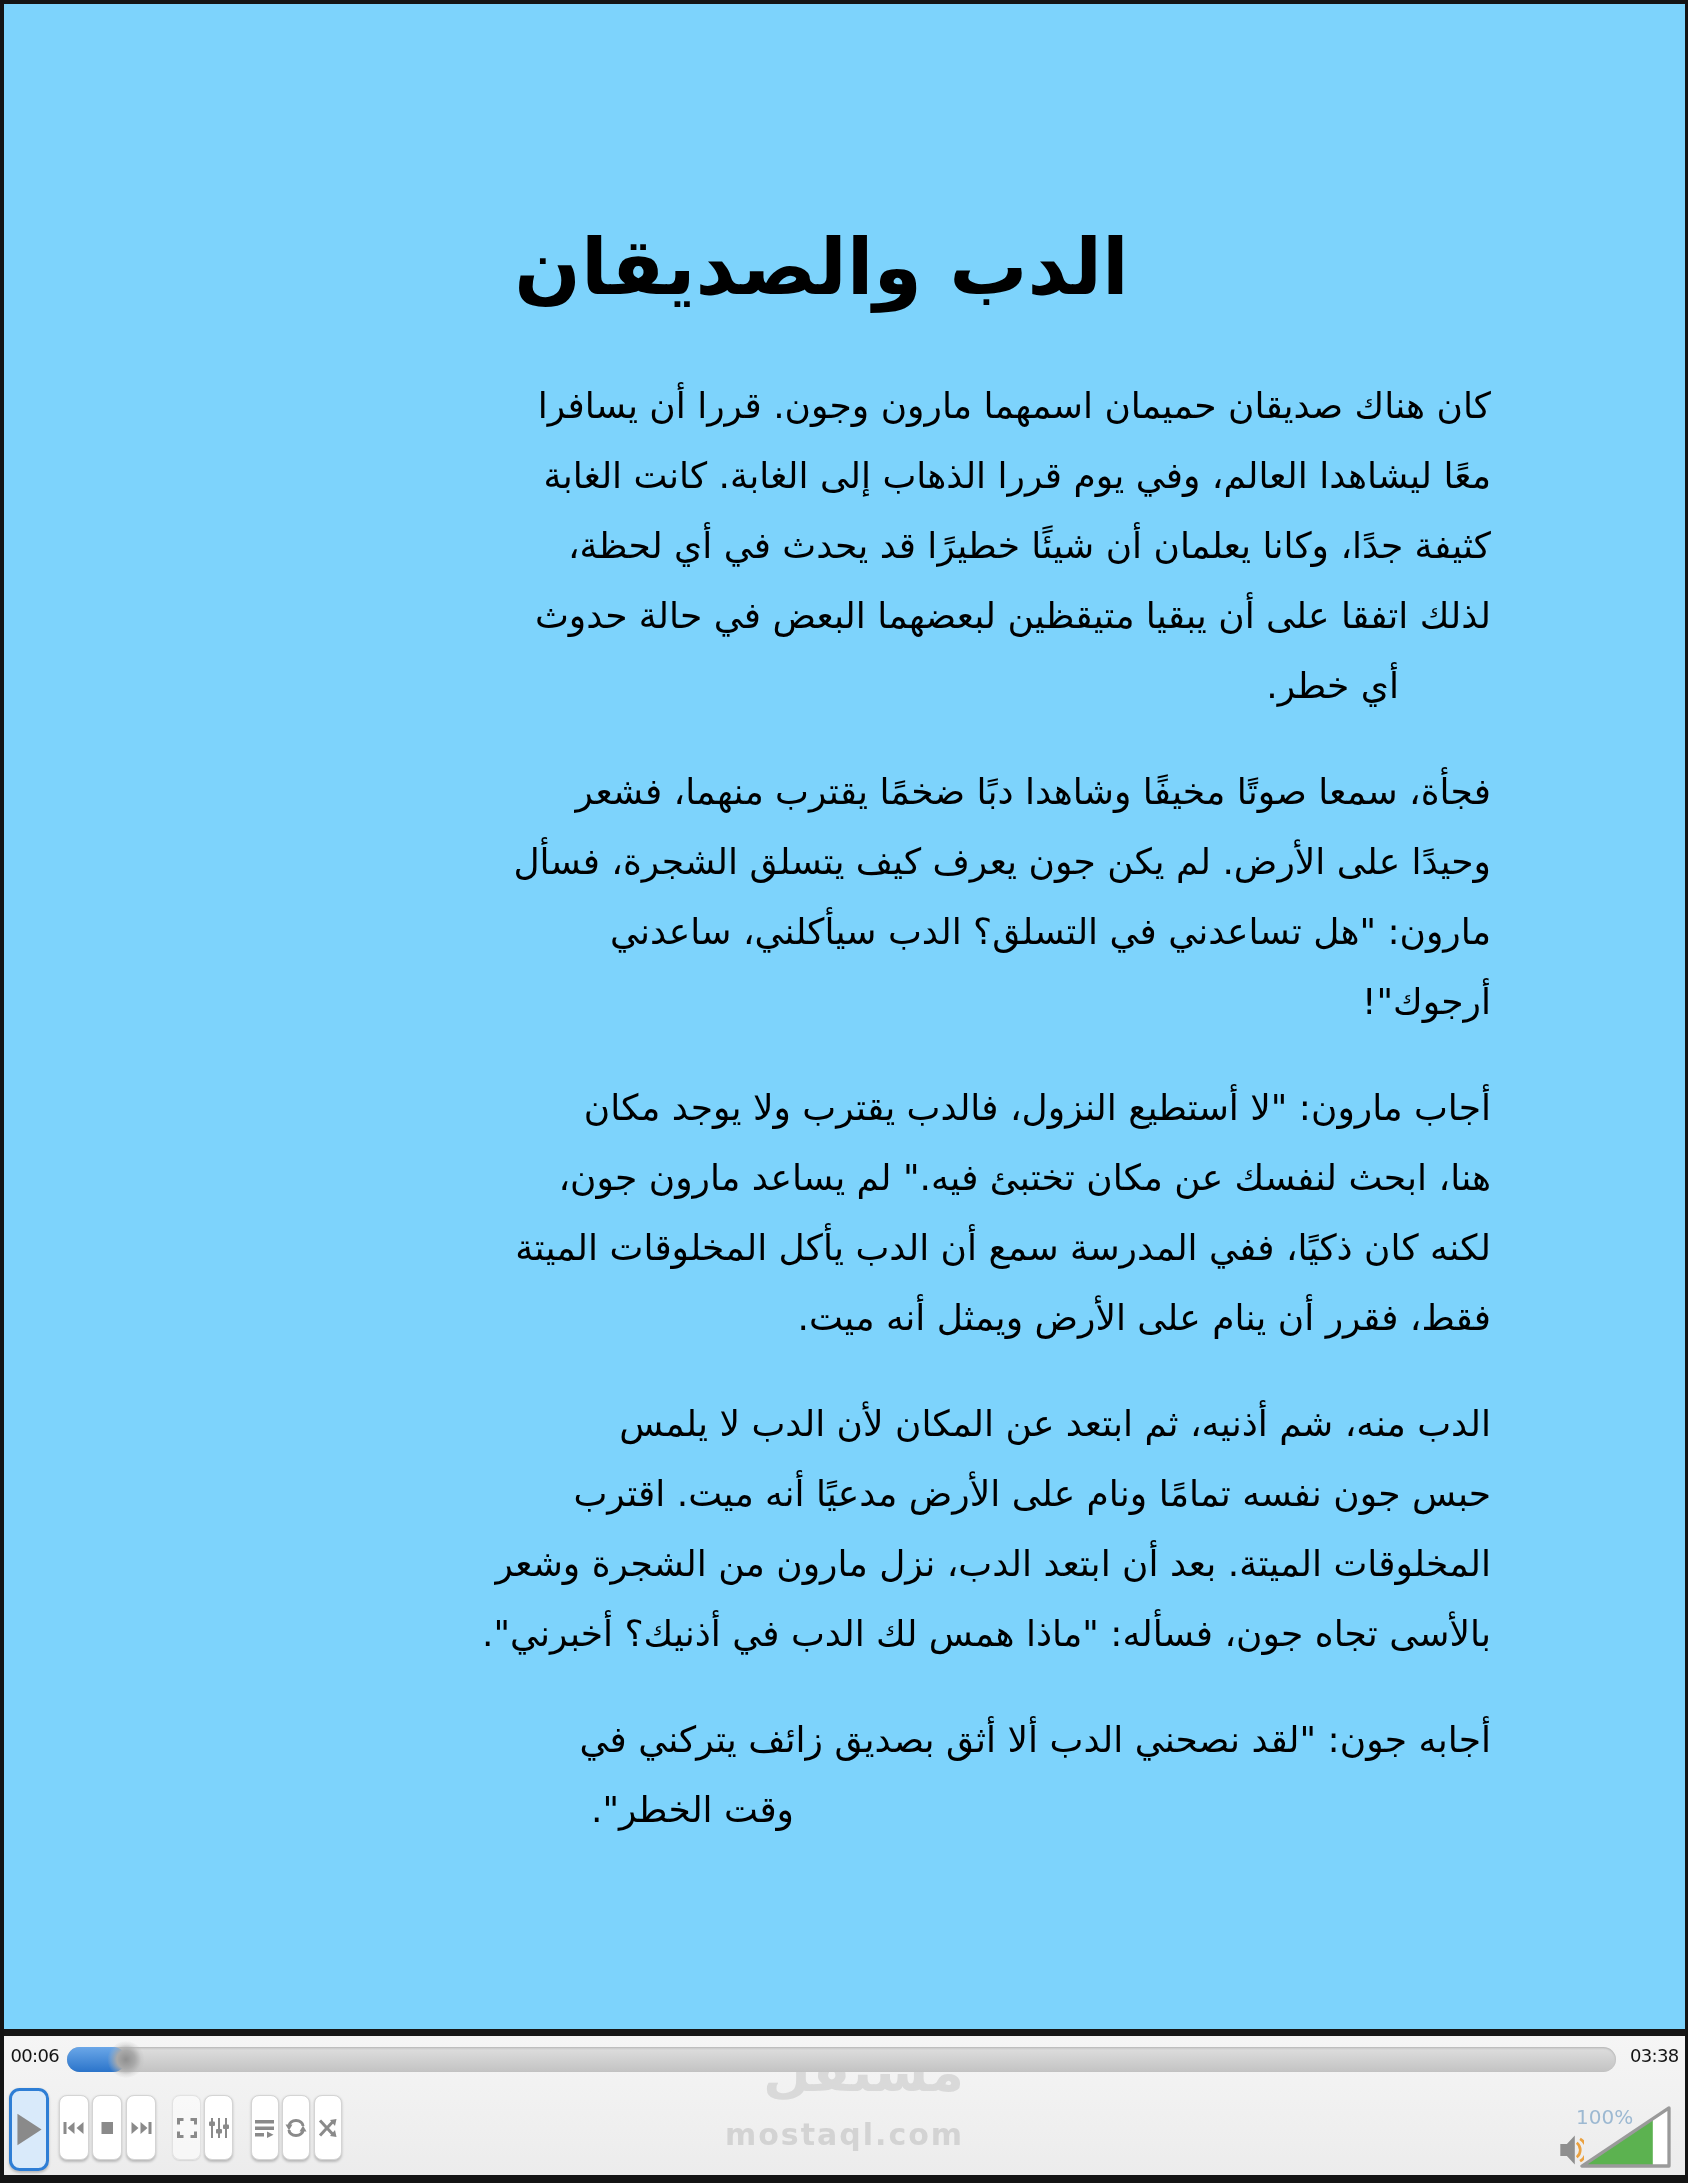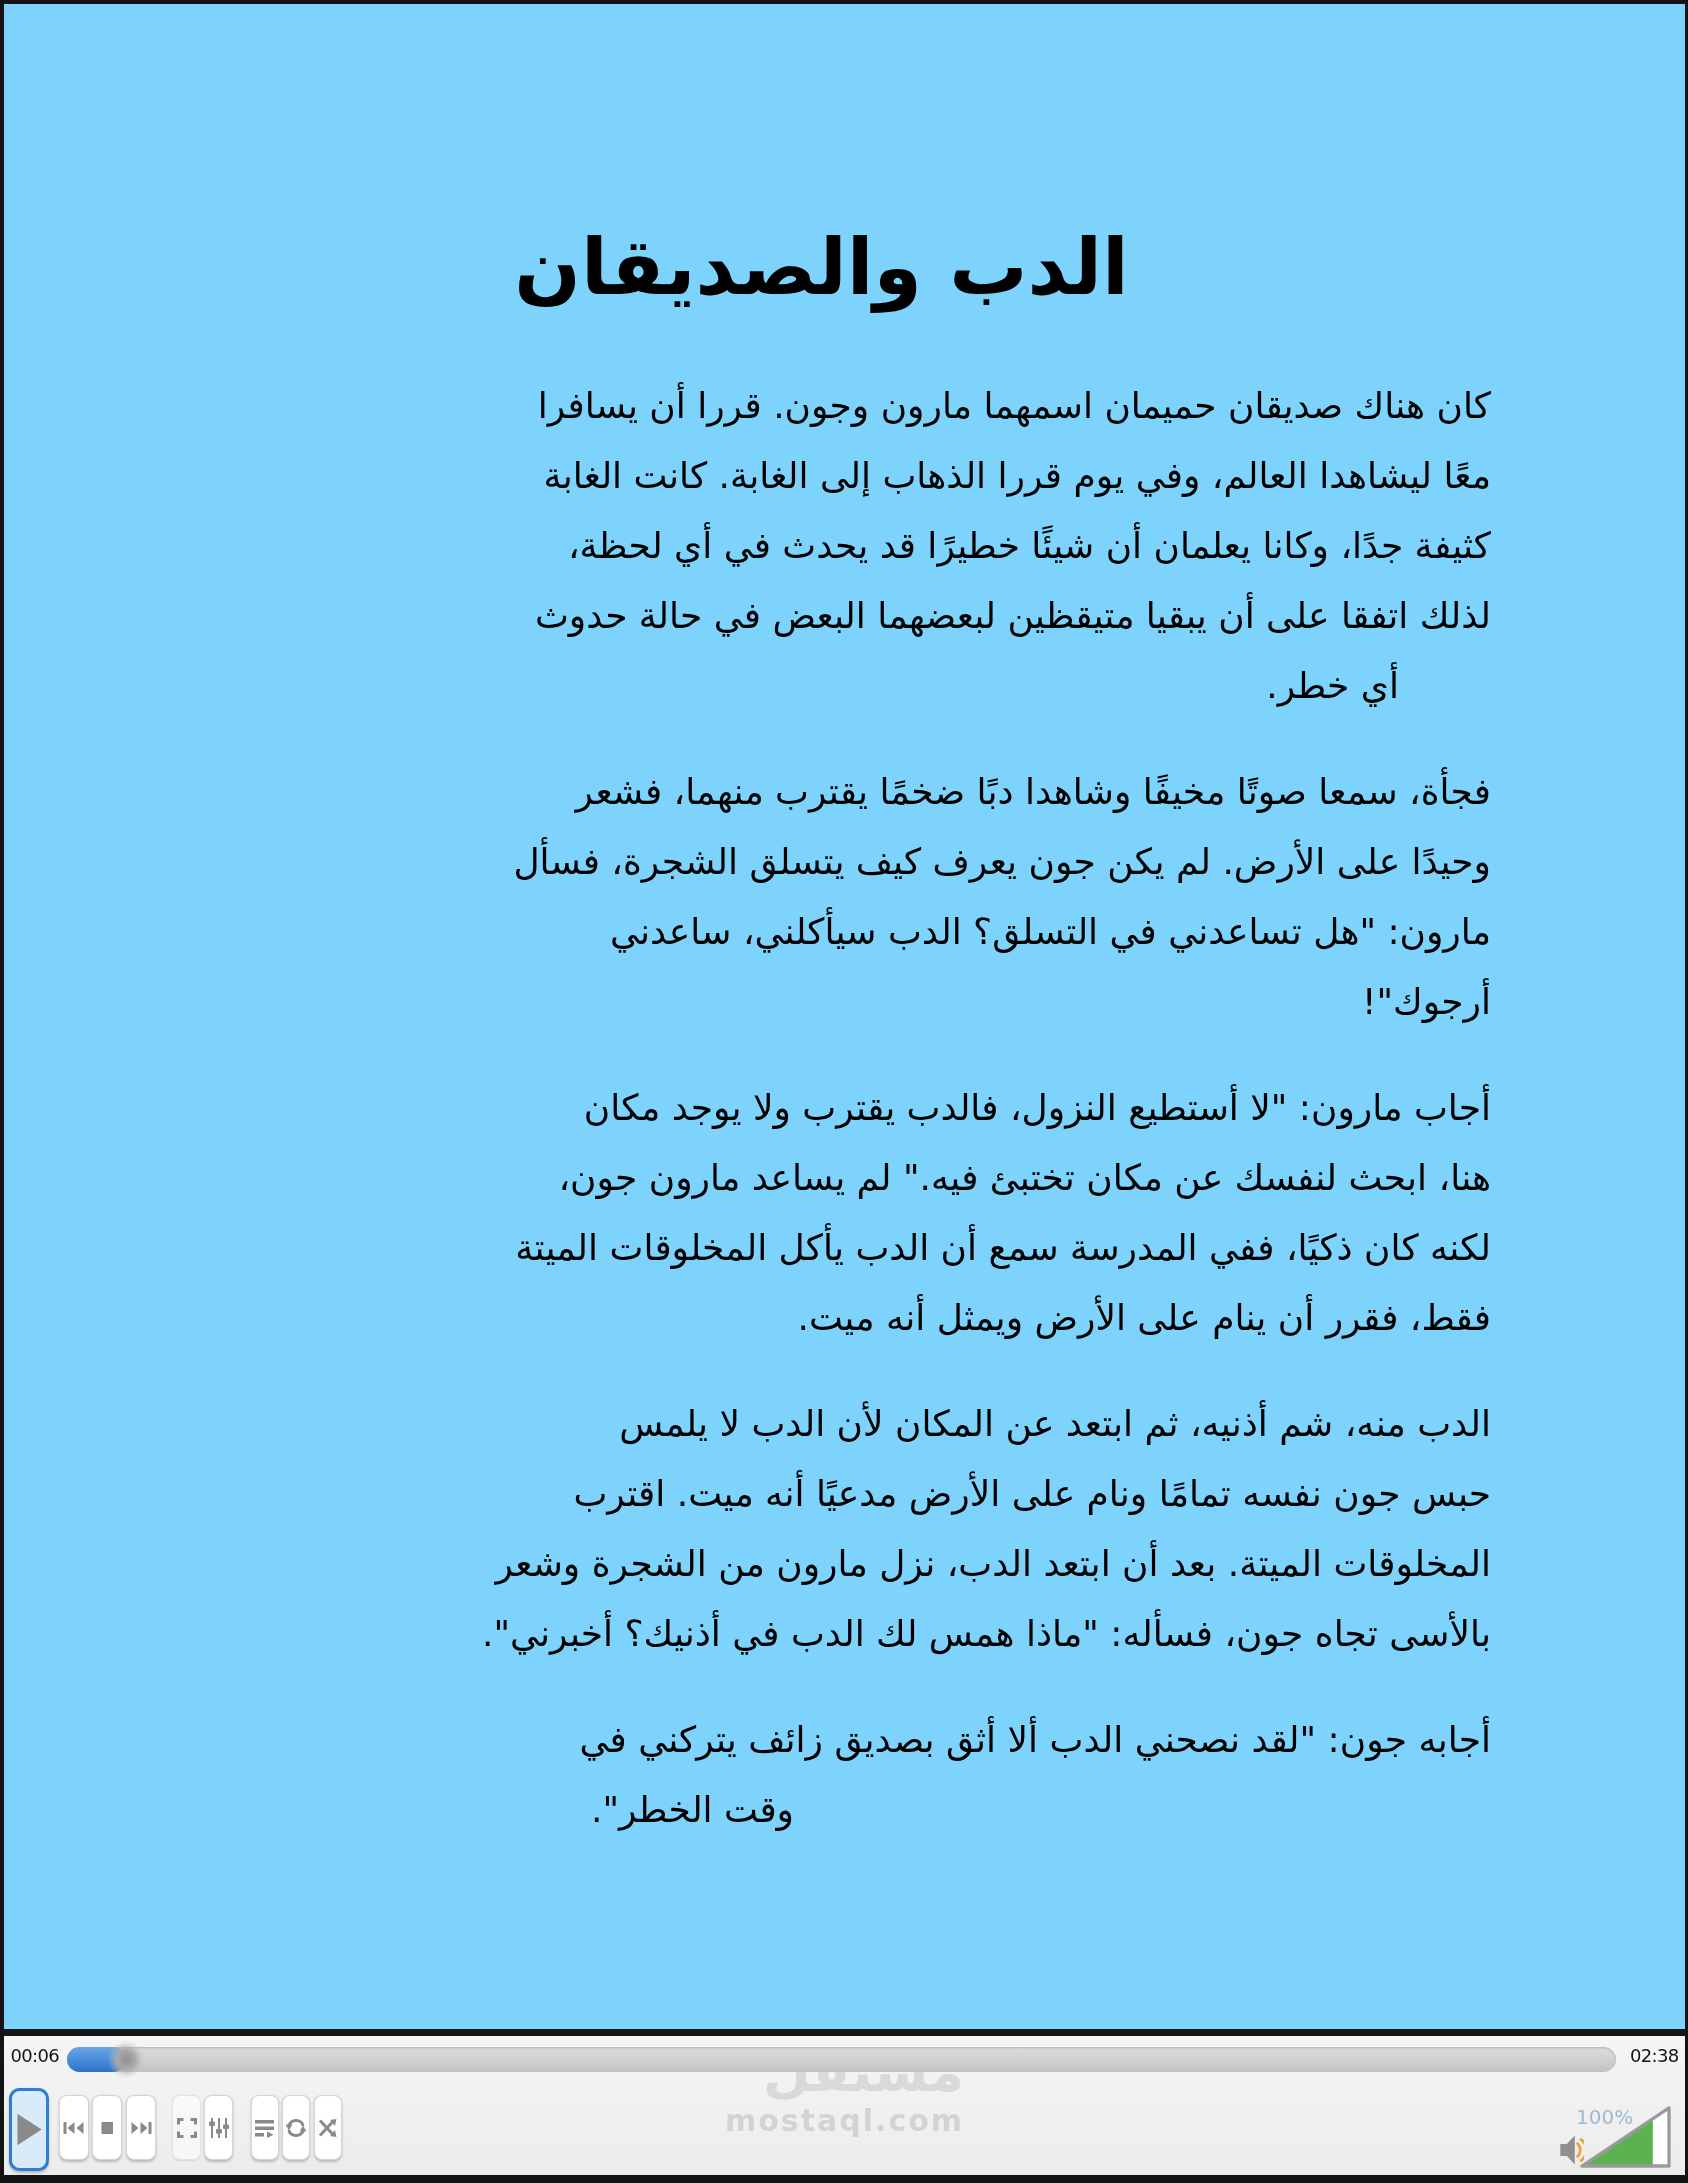--- a/index.html
+++ b/index.html
@@ -37,21 +37,21 @@
        border:3.3px solid #2e7ed5;border-radius:10.6px;}
   .btn-play svg{width:29px;height:37px;}
   .g{fill:#8a8a8a;}
   .gs{stroke:#8a8a8a;fill:none;}
   .speaker{position:absolute;right:101px;top:96px;width:25px;height:36px;cursor:pointer;}
   .volume{position:absolute;right:14px;top:70px;width:91px;height:62px;cursor:pointer;}
   .volume-label{position:absolute;left:-4px;top:-1.3px;font-size:20px;color:#9db9d2;}
   .watermark{position:absolute;left:50%;top:9.2px;transform:translateX(-50%);
        color:#d9d9d9;pointer-events:none;}
   .wm-logo{font-size:55px;font-weight:bold;line-height:1;direction:rtl;}
-  .wm-site{font-size:30px;font-weight:bold;color:#d3d3d3;letter-spacing:2px;margin-top:3px;}
+  .wm-site{font-size:30px;font-weight:bold;color:#d3d3d3;letter-spacing:2px;margin-top:17px;}
 </style>
 </head>
 <body>
 
 <div class="frame">
 
   <div class="doc">
     <h1 class="title">الدب والصديقان</h1>
     <div class="story">
         <div class="paragraph">
@@ -93,21 +93,21 @@
     <div class="watermark">
       <div class="wm-logo">مستقل</div>
       <div class="wm-site">mostaql.com</div>
     </div>
 
     <span class="time time-current">00:06</span>
     <div class="seek">
       <div class="seek-fill" style="width: 3.8%;"></div>
       <div class="seek-thumb" style="left: 3.8%;"></div>
     </div>
-    <span class="time time-total">02:38</span>
+    <span class="time time-total">03:38</span>
 
     <button class="btn btn-play">
       <svg viewBox="0 0 48 60">
         <polygon class="g" points="4,4 44,30 4,56"></polygon>
       </svg>
     </button>
 
     <button class="btn" style="left:55px;">
       <svg viewBox="0 0 48 48">
         <rect class="g" x="3" y="12" width="6" height="24"></rect>

